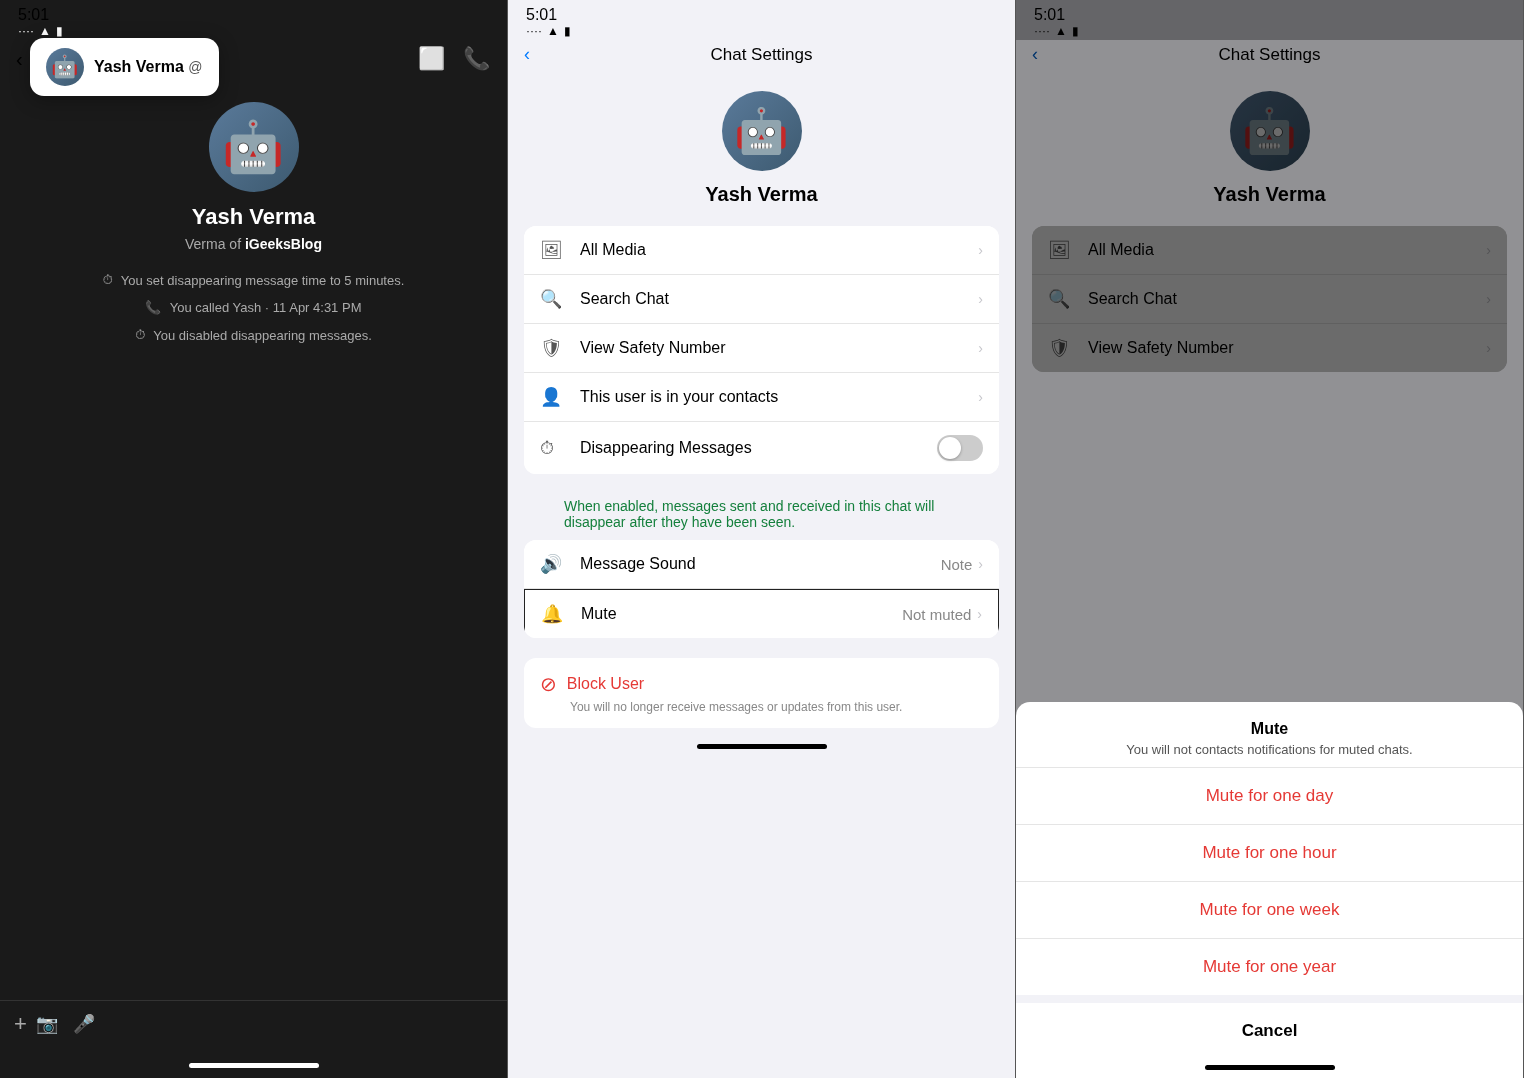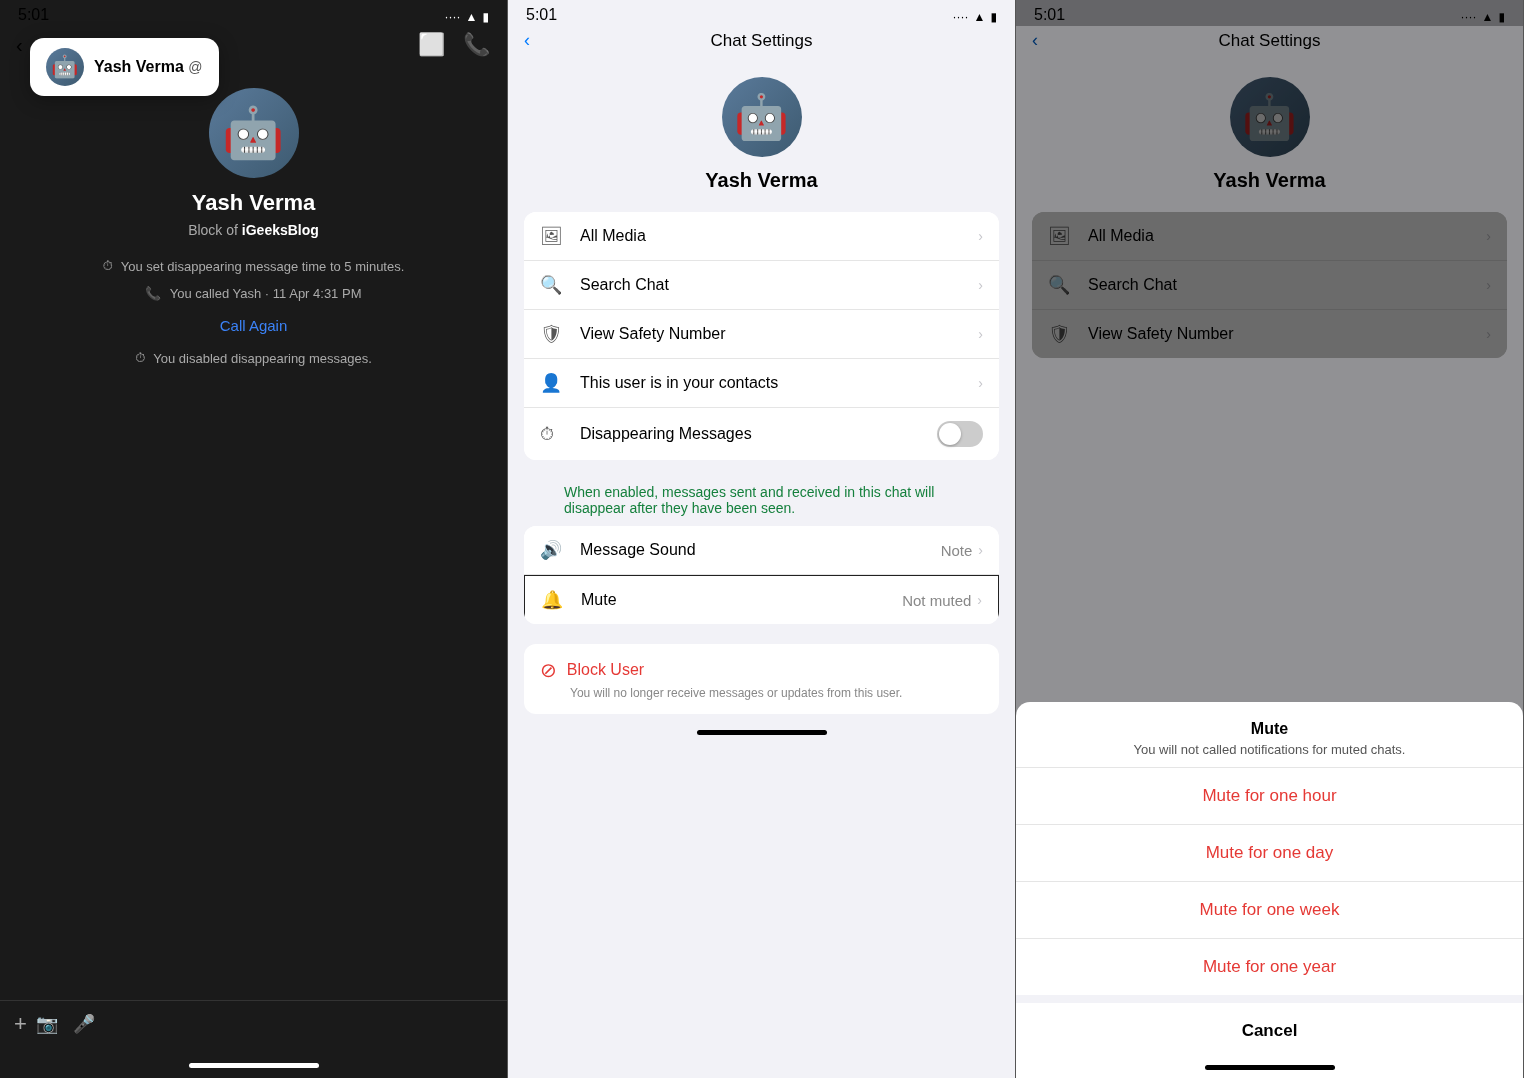--- a/index.html
+++ b/index.html
@@ -20,25 +20,26 @@
       background: #1c1c1e;
       position: relative;
       overflow: hidden;
       border-right: 1px solid #555;
     }
 
     
     .status-bar {
       display: flex;
       justify-content: space-between;
-      align-items: flex-end;
+      align-items: flex-start;
       padding: 6px 18px 2px;
       background: transparent;
       position: relative;
       z-index: 10;
+      flex-direction: column;
     }
     .status-icons {
       display: flex;
       align-items: center;
       gap: 5px;
       font-size: 12px;
       color: #000;
     }
 
     
@@ -401,34 +402,33 @@
       <span style="color:#fff;font-size:22px;">📞</span>
     </div>
   </div>
 
   <div class="chat-content">
     <div class="chat-avatar-large">
       <span class="robot-icon">🤖</span>
     </div>
     <div class="chat-username">Yash Verma</div>
     <div class="chat-member-of">
-      <span>Block of </span>
+      <span>Verma of </span>
       <strong>iGeeksBlog</strong>
     </div>
 
     <div class="chat-messages">
       <div class="chat-system-msg">
         <span>⏱</span>
         <span>You set disappearing message time to 5 minutes.</span>
       </div>
       <div class="chat-system-msg">
         <span>📞</span>
         <span>You called Yash · 11 Apr 4:31 PM</span>
       </div>
-      <div class="call-again">Call Again</div>
       <div class="chat-system-msg">
         <span>⏱</span>
         <span>You disabled disappearing messages.</span>
       </div>
     </div>
   </div>
 
   <div class="chat-input-bar">
     <span class="chat-plus">+</span>
     <div class="chat-input-icons">
@@ -562,25 +562,25 @@
           <span class="settings-chevron">›</span>
         </div>
       </div>
     </div>
 
     <div class="dim-overlay"></div>
 
     <div class="mute-modal-overlay">
       <div class="mute-modal-header">
         <div class="mute-modal-title">Mute</div>
-        <div class="mute-modal-desc">You will not called notifications for muted chats.</div>
-      </div>
-
+        <div class="mute-modal-desc">You will not contacts notifications for muted chats.</div>
+      </div>
+
+      <div class="mute-option">Mute for one day</div>
       <div class="mute-option">Mute for one hour</div>
-      <div class="mute-option">Mute for one day</div>
       <div class="mute-option">Mute for one week</div>
       <div class="mute-option" style="border-bottom:none;">Mute for one year</div>
 
       <div class="mute-cancel">Cancel</div>
 
       <div class="home-indicator" style="background:#000;margin-bottom:8px;"></div>
     </div>
 
   </div>
 </div>

